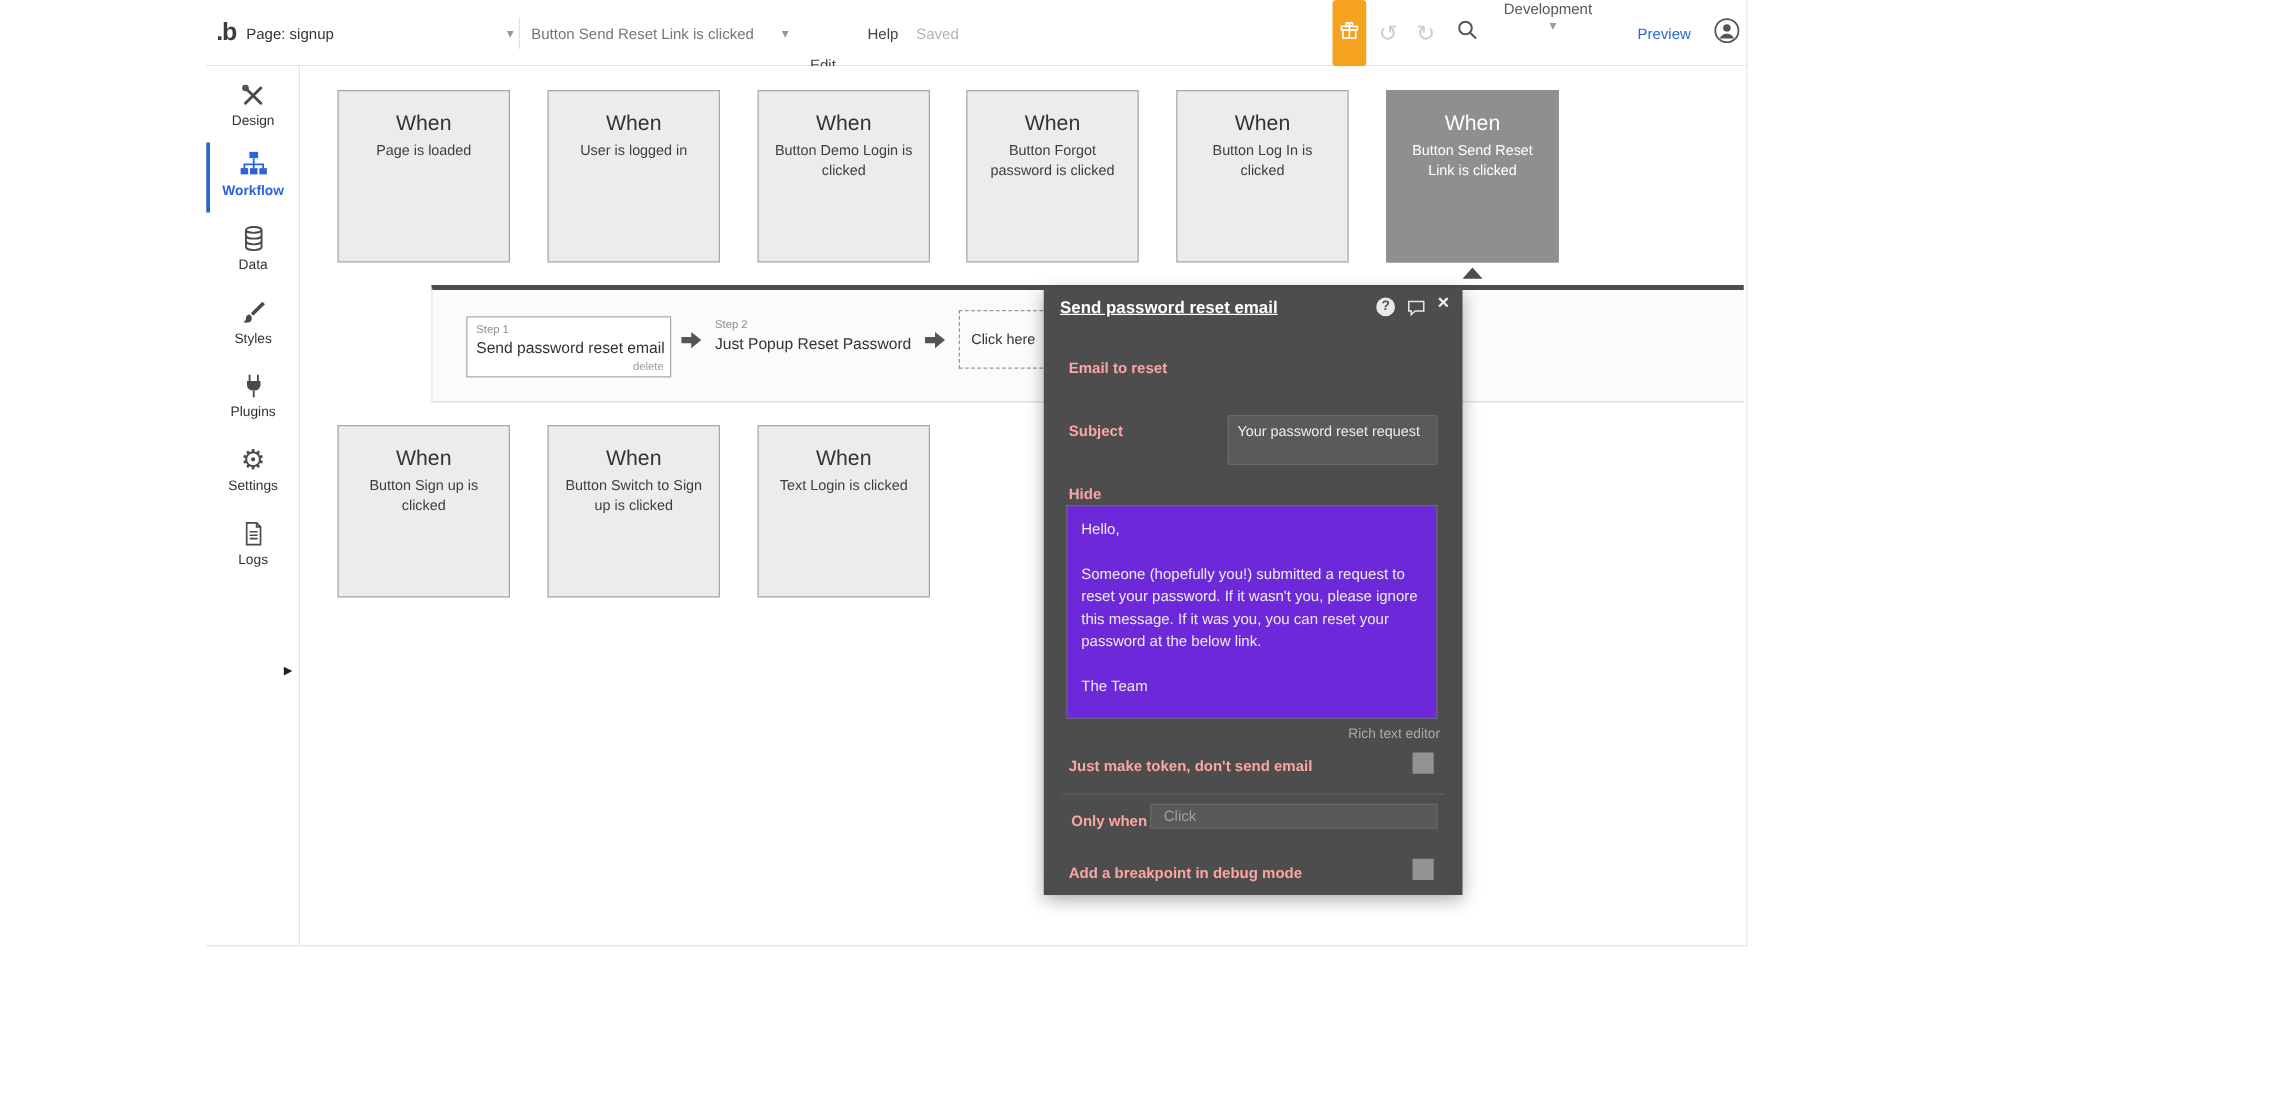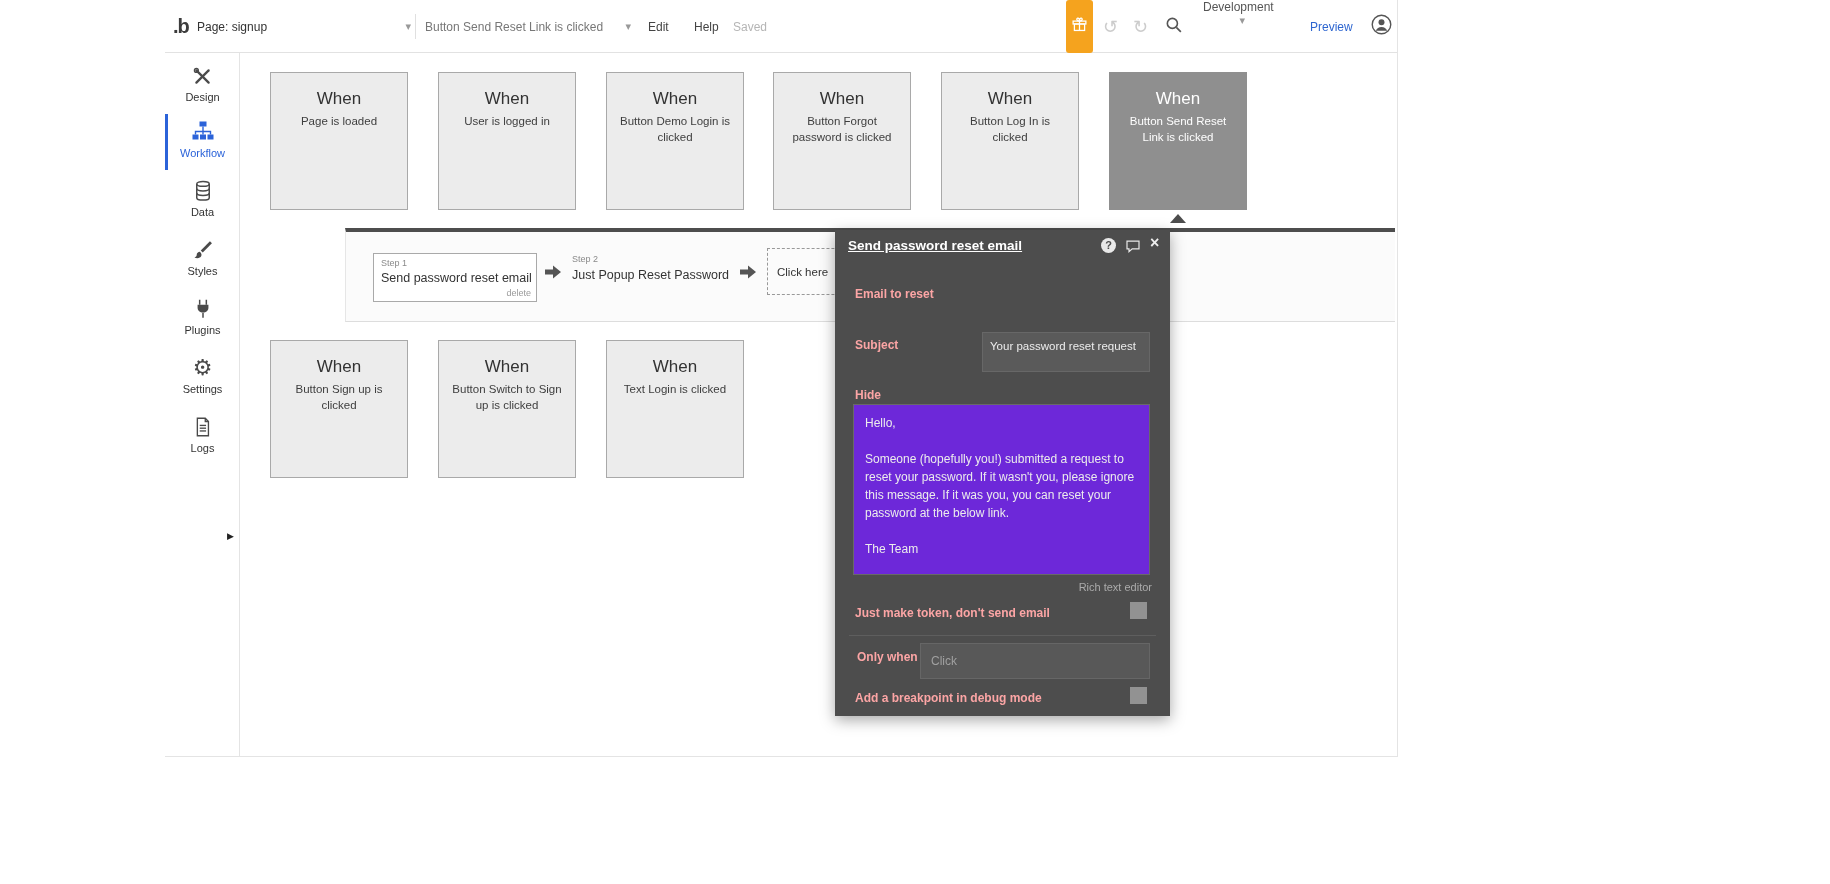--- a/index.html
+++ b/index.html
@@ -11,40 +11,40 @@
   
   .topbar { position:absolute; left:0; top:0; right:0; height:53px; background:#fff;
     border-bottom:1px solid #e2e2e2; }
   .topbar .abs { position:absolute; top:0; height:53px; display:flex; align-items:center; }
   .logo { left:8px; font-size:20px; font-weight:bold; color:#3c3c3c; letter-spacing:-1px; }
   .page-select { left:32px; width:222px; font-size:12px; color:#333; cursor:pointer; }
   .page-select .caret { position:absolute; right:8px; color:#999; font-size:11px; }
   .tb-sep { position:absolute; left:250px; top:14px; height:25px; width:1px; background:#e0e0e0; }
   .event-select { left:260px; width:206px; font-size:12px; color:#777; cursor:pointer; }
   .event-select .caret { position:absolute; right:0; color:#999; font-size:11px; }
-  .menu-edit { left:483px; font-size:12px; color:#444; cursor:pointer; }
+  .menu-edit { left:483px; font-size:12px; color:#444; cursor:pointer;margin-top:25px; }
   .menu-help { left:529px; font-size:12px; color:#444; cursor:pointer; }
   .saved { left:568px; font-size:12px; color:#b5b5b5; }
   .gift-btn { left:901px; top:13px; height:27px; width:27px; background:#f5a31e; border-radius:3px;
     display:flex; align-items:center; justify-content:center; cursor:pointer; }
   .undo, .redo { font-size:18px; color:#ccc; cursor:pointer; }
   .undo { left:938px; } .redo { left:968px; }
   .search-btn { left:1000px; cursor:pointer; }
   .env-select { left:1038px; font-size:12px; color:#555; cursor:pointer;flex-direction:column; }
   .env-select .caret { margin-left:8px; color:#999; font-size:11px; }
   .preview { left:1145px; font-size:12px; color:#2e66d0; cursor:pointer; }
   .avatar { left:1206px; cursor:pointer; }
 
   
   .sidebar { position:absolute; left:0; top:53px; width:75px; bottom:0; background:#fff;
     border-right:1px solid #e4e4e4; }
   .side-item { position:absolute; left:0; width:75px; height:50px; text-align:center; cursor:pointer; }
   .side-item .ico { height:26px; display:flex; align-items:flex-end; justify-content:center; color:#4a4a4a; }
   .side-item .lbl { font-size:11px; color:#333; margin-top:4px; }
-  .side-item.active .lbl { color:#2b63d9; }
+  .side-item.active .lbl { color:#2b63d9;font-weight:bold; }
   .side-item.active .bar { position:absolute; left:0; top:-3px; bottom:-3px; width:3px; background:#2b63d9; }
   .gear-glyph { font-size:22px; line-height:22px; color:#4a4a4a; }
   .collapse { position:absolute; left:62px; top:478px; font-size:9px; color:#222; cursor:pointer; }
 
   
   .canvas { position:absolute; left:75px; top:53px; right:0; bottom:0; background:#fff; }
   .evcard { position:absolute; width:138px; height:138px; background:#ececec;
     border:1px solid #a9a9a9; text-align:center; cursor:pointer; }
   .evcard .when { font-size:17px; color:#333; margin-top:16px; }
   .evcard .sub { font-size:11.5px; color:#3e3e3e; margin:5px 10px 0; line-height:1.35; }
@@ -82,21 +82,21 @@
   .p-field { position:absolute; left:147px; width:168px; background:#5a5a5a; border:1px solid #676767;
     font-size:11.5px; line-height:1.4; padding:5px 7px; cursor:text; }
   .p-field.blue { color:#72a4e0; }
   .p-field.white { color:#ececec; }
   .p-body { position:absolute; left:18px; top:174px; width:297px; height:171px; background:#6d28d9;
     border:1px solid #696969; color:#ececec; font-size:12px; line-height:1.5; padding:9px 11px;
     white-space:pre-wrap; overflow:hidden; cursor:text; }
   .p-rte { position:absolute; right:18px; top:351px; font-size:11px; color:#ababab; cursor:pointer; }
   .p-check { position:absolute; left:295px; width:17px; height:17px; background:#929292; cursor:pointer; }
   .p-div { position:absolute; left:14px; right:14px; top:405px; height:1px; background:#5e5e5e; }
-  .p-onlywhen-input { position:absolute; left:85px; top:413px; width:230px; height:36px; background:#585858;
+  .p-onlywhen-input { position:absolute; left:85px; top:413px; width:230px; height:20px; background:#585858;
     border:1px solid #666; color:#e8e8e8; font-size:12px; padding:0 10px; }
   .p-onlywhen-input::placeholder { color:#a0a0a0; }
 </style>
 </head>
 <body>
 
 <div class="app">
 
   <div class="topbar">
     <div class="abs logo">.b</div>

